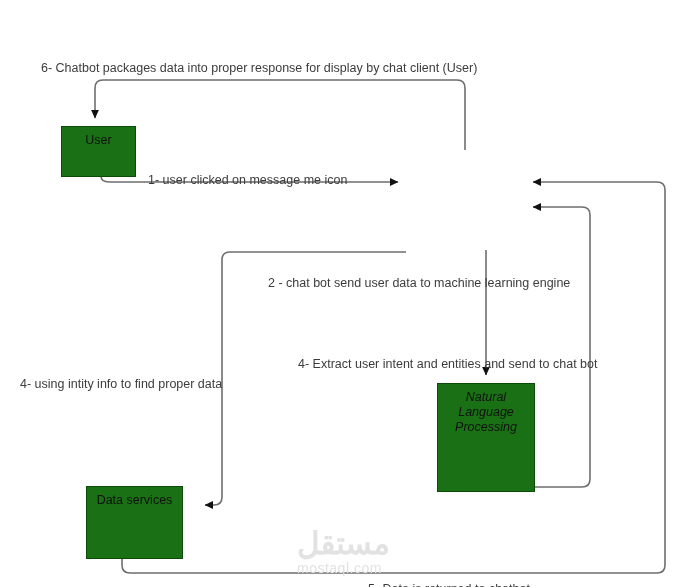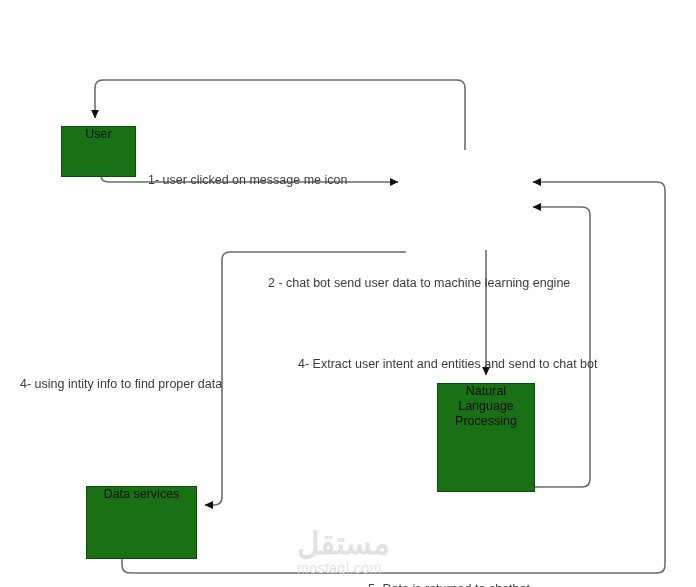--- a/index.html
+++ b/index.html
@@ -26,20 +26,21 @@
   }
   .node-box {
     position: absolute;
     box-sizing: border-box;
     background: #1a7014;
     border: 1px solid #0c4a08;
     color: #111111;
     font-size: 12.5px;
     line-height: 15px;
     text-align: center;
+    padding-top: 6px;
   }
   .node-label {
     display: block;
     white-space: pre-line;
   }
   .edge-label {
     position: absolute;
     color: #3c3c3c;
     font-size: 12.5px;
     line-height: 16px;
@@ -94,34 +95,35 @@
   <div class="watermark" style="left:297px; top:528px;">
     <div class="wm-ar">مستقل</div>
     <div class="wm-en">mostaql.com</div>
   </div>
 
   <div class="node-box" style="left:61px; top:126px; width:75px; height:51px;">
     <span class="node-label">User</span>
   </div>
 
 
-  <div class="node-box" style="left:437px; top:383px; width:98px; height:109px;">
+  <div class="node-box" style="left:437px; top:383px; width:98px; height:109px;font-style:italic;">
     <span class="node-label">Natural
 Language
 Processing</span>
   </div>
 
-  <div class="node-box" style="left:86px; top:486px; width:111px; height:73px;">
+  <div class="node-box" style="left:86px; top:486px; width:97px; height:73px;">
     <span class="node-label">Data services</span>
   </div>
 
   <div class="edge-label" style="left:148px; top:172px;text-align:right;">1- user clicked on message me icon</div>
 
   <div class="edge-label" style="left:268px; top:275px;">2 - chat bot send user data to machine learning engine</div>
 
   <div class="edge-label" style="left:20px; top:376px;">4- using intity info to find proper data</div>
 
   <div class="edge-label" style="left:298px; top:356px;">4- Extract user intent and entities and send to chat bot</div>
 
   <div class="edge-label" style="left:368px; top:548px;margin-top:33px;">5- Data is returned to chatbot</div>
 
+  <div class="edge-label" style="left:41px; top:60px;">6- Chatbot packages data into proper response for display by chat client (User)</div>
 
 </div>
 
 </body></html>

